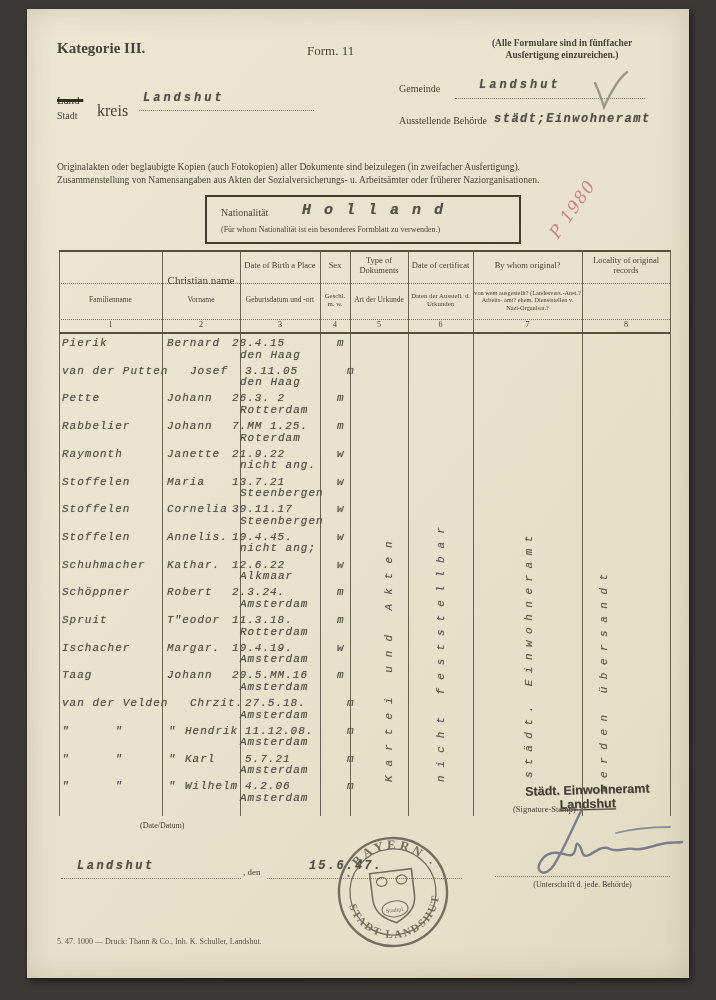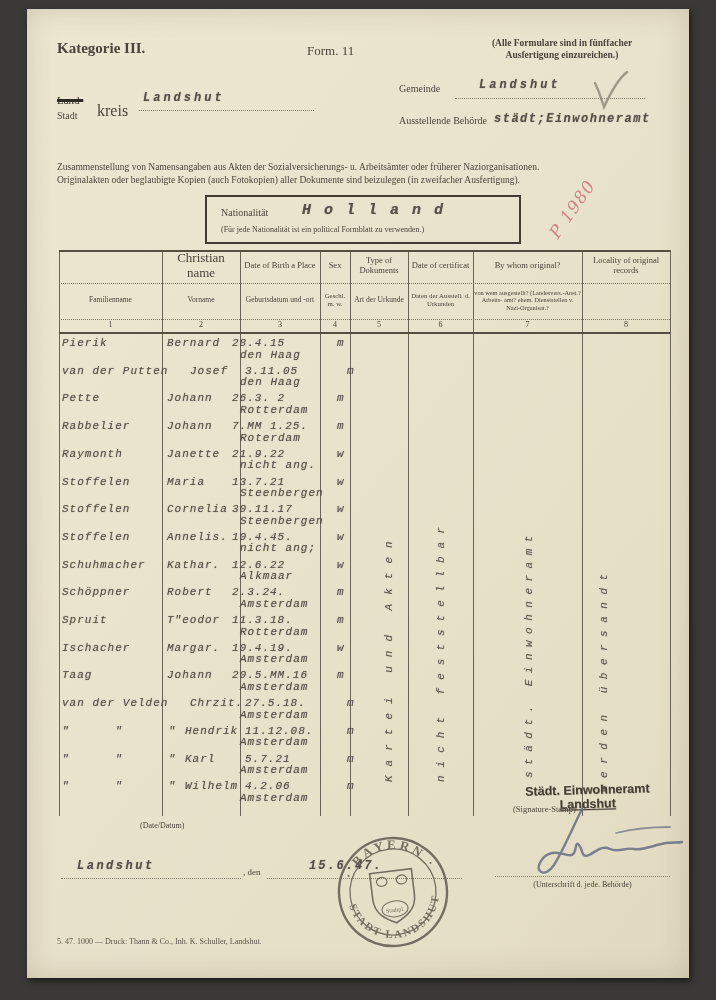--- a/index.html
+++ b/index.html
@@ -48,49 +48,49 @@
   <div class="abs print strike" style="left:30px;top:85px;font-size:11px;">Land-</div>
   <div class="abs print" style="left:70px;top:93px;font-size:16px;">kreis</div>
   <div class="abs print" style="left:30px;top:101px;font-size:10px;">Stadt</div>
   <div class="abs typed" style="left:116px;top:82px;font-size:12px;letter-spacing:3px;font-weight:bold;">Landshut</div>
   <div class="abs dotline" style="left:112px;top:100px;width:175px;"></div>
 
   <div class="abs print" style="left:372px;top:106px;font-size:10px;">Ausstellende Behörde</div>
   <div class="abs typed" style="left:467px;top:103px;font-size:12px;letter-spacing:1.5px;font-weight:bold;">städt;Einwohneramt</div>
 
   <div class="abs print" style="left:30px;top:152px;width:625px;font-size:9.5px;line-height:1.35;">
+    <div>Originalakten oder beglaubigte Kopien (auch Fotokopien) aller Dokumente sind beizulegen (in zweifacher Ausfertigung).</div>
     <div>Zusammenstellung von Namensangaben aus Akten der Sozialversicherungs- u. Arbeitsämter oder früherer Naziorganisationen.</div>
-    <div>Originalakten oder beglaubigte Kopien (auch Fotokopien) aller Dokumente sind beizulegen (in zweifacher Ausfertigung).</div>
   </div>
 
   <div class="abs" style="left:178px;top:186px;width:312px;height:45px;border:2px solid #433d31;">
     <div class="abs print" style="left:14px;top:10px;font-size:10px;">Nationalität</div>
     <div class="abs typed" style="left:95px;top:5px;font-size:15px;letter-spacing:2px;font-weight:bold;">H o l l a n d</div>
-    <div class="abs print" style="left:14px;top:28px;font-size:8px;">(Für jede Nationalität ist ein political Formblatt zu verwenden.)</div>
+    <div class="abs print" style="left:14px;top:28px;font-size:8px;">(Für whom Nationalität ist ein besonderes Formblatt zu verwenden.)</div>
   </div>
 
   <div class="abs" style="left:512px;top:190px;transform:rotate(-55deg);font-family:'DejaVu Serif',serif;font-style:italic;font-size:17px;color:#c96a74;opacity:.8;letter-spacing:1px;">P 1980</div>
 
   <div class="abs" id="table-area" style="left:32px;top:241px;width:611px;height:566px;">
       <div class="vline" style="left: 0px; top: 0px; height: 566px;"></div>
       <div class="vline" style="left: 103px; top: 0px; height: 566px;"></div>
       <div class="vline" style="left: 181px; top: 0px; height: 566px;"></div>
       <div class="vline" style="left: 261px; top: 0px; height: 566px;"></div>
       <div class="vline" style="left: 291px; top: 0px; height: 566px;"></div>
       <div class="vline" style="left: 349px; top: 0px; height: 566px;"></div>
       <div class="vline" style="left: 414px; top: 0px; height: 566px;"></div>
       <div class="vline" style="left: 523px; top: 0px; height: 566px;"></div>
       <div class="vline" style="left: 611px; top: 0px; height: 566px;"></div>
       <div class="hline" style="left: 0px; top: 0px; width: 611px; height: 2px;"></div>
       <div class="hdot" style="left: 0px; top: 32px; width: 611px;"></div>
       <div class="hdot" style="left: 0px; top: 68px; width: 611px;"></div>
       <div class="hline" style="left: 0px; top: 82px; width: 611px; height: 1.6px;"></div>
       <div class="thcell" style="left: 1px; top: 32px; width: 101px; height: 36px; font-size: 7.5px;">Familienname</div>
       <div class="thcell" style="left: 1px; top: 68px; width: 101px; height: 14px; font-size: 8px;">1</div>
-      <div class="thcell" style="left: 104px; top: 0px; width: 76px; height: 32px; font-size: 13px;">Christian name</div>
+      <div class="thcell" style="left: 104px; top: 14px; width: 76px; height: 32px; font-size: 11px;">Christian name</div>
       <div class="thcell" style="left: 104px; top: 32px; width: 76px; height: 36px; font-size: 7.5px;">Vorname</div>
       <div class="thcell" style="left: 104px; top: 68px; width: 76px; height: 14px; font-size: 8px;">2</div>
       <div class="thcell" style="left: 182px; top: 0px; width: 78px; height: 32px; font-size: 8.5px;">Date of Birth a Place</div>
       <div class="thcell" style="left: 182px; top: 32px; width: 78px; height: 36px; font-size: 7.5px;">Geburtsdatum und -ort</div>
       <div class="thcell" style="left: 182px; top: 68px; width: 78px; height: 14px; font-size: 8px;">3</div>
       <div class="thcell" style="left: 262px; top: 0px; width: 28px; height: 32px; font-size: 8.5px;">Sex</div>
       <div class="thcell" style="left: 262px; top: 32px; width: 28px; height: 36px; font-size: 6.8px;">Geschl. m. w.</div>
       <div class="thcell" style="left: 262px; top: 68px; width: 28px; height: 14px; font-size: 8px;">4</div>
       <div class="thcell" style="left: 292px; top: 0px; width: 56px; height: 32px; font-size: 8.5px;">Type of Dokuments</div>
       <div class="thcell" style="left: 292px; top: 32px; width: 56px; height: 36px; font-size: 7.5px;">Art der Urkunde</div>

